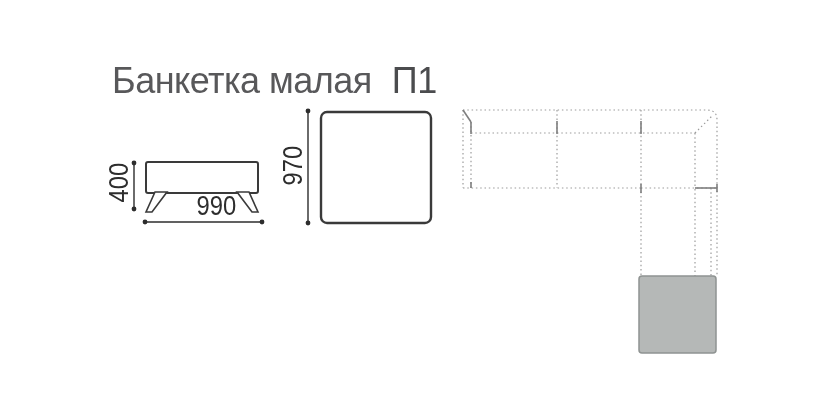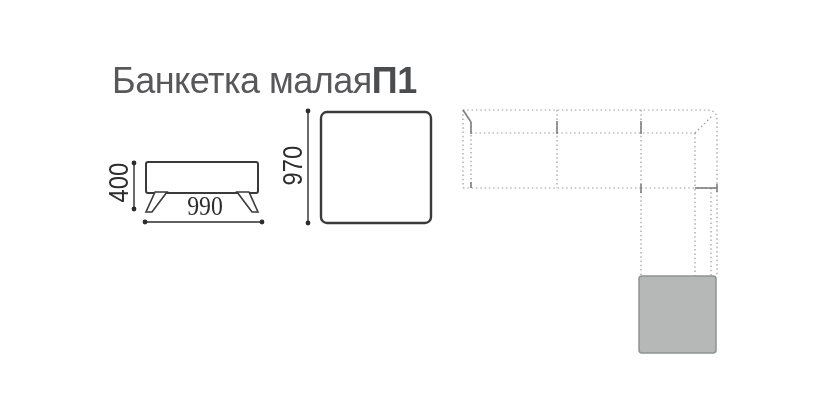--- a/index.html
+++ b/index.html
@@ -16,29 +16,29 @@
   body{font-family:"Liberation Sans","DejaVu Sans",sans-serif;background:#fff;}
   .canvas{
     position:relative;width:840px;height:420px;
     background:var(--background);overflow:hidden;
   }
   .title{
     position:absolute;left:112px;top:63px;
     font-size:36px;line-height:36px;color:var(--title-text);
     white-space:nowrap;letter-spacing:-0.5px;
   }
-  .title .code{font-weight:bold;color:#4b4c4e;margin-left:0;}
+  .title .code{font-weight:normal;color:#4b4c4e;margin-left:20px;}
   .drawing-svg{position:absolute;left:0;top:0;}
   .dim-label{
     position:absolute;width:80px;text-align:center;
     color:var(--dimension-text);font-size:28px;white-space:nowrap;
   }
   .dim-label .squeeze{display:inline-block;transform:scaleX(0.85);transform-origin:center;}
   .dim-label.vert{transform:rotate(-90deg);transform-origin:center;}
-  .h-990{left:165px;top:192px;height:32px;line-height:28px;font-family:Liberation Serif, serif;}
+  .h-990{left:176px;top:192px;height:32px;line-height:28px;}
   .v-400{left:79px;top:167px;height:32px;line-height:32px;}
   .v-970{left:253px;top:150px;height:32px;line-height:32px;}
 </style>
 </head>
 <body>
 
 <div class="canvas">
 
   <div class="title"><span>Банкетка малая</span><span class="code">П1</span></div>
 

